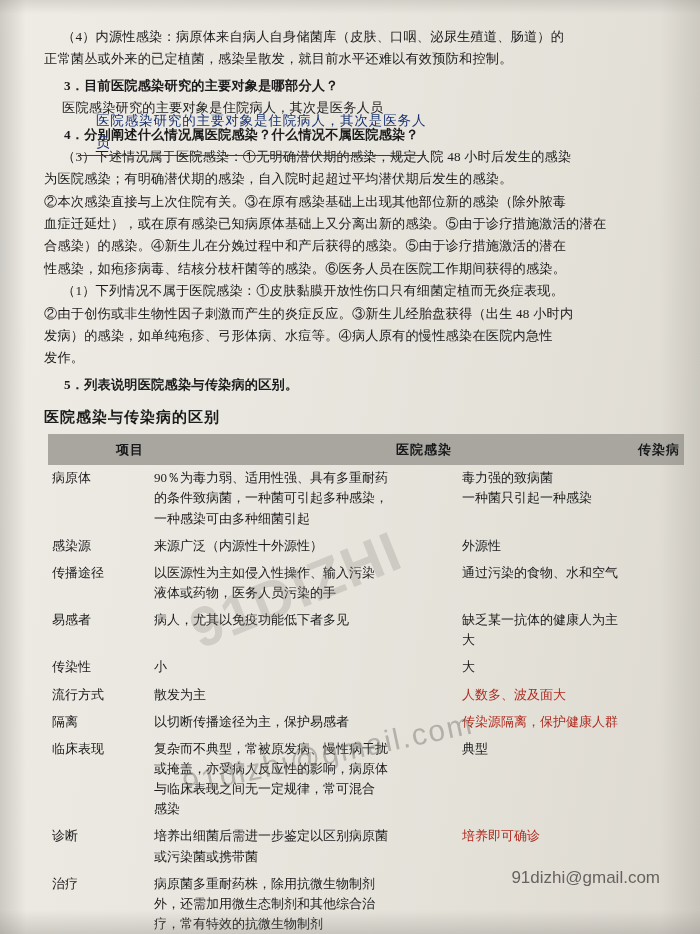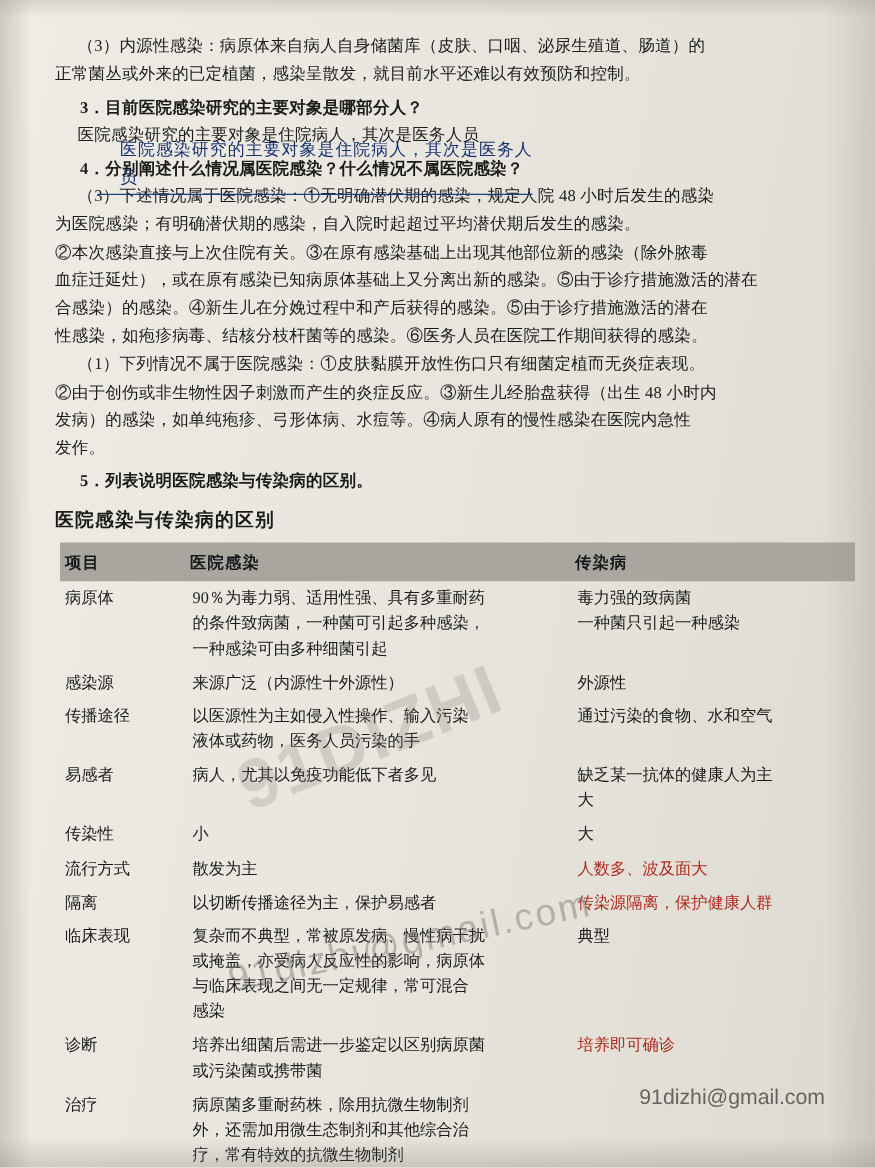--- a/index.html
+++ b/index.html
@@ -77,21 +77,21 @@
     width: 612px;
     margin: 0 0 0 4px;
     table-layout: fixed;
   }
   thead th {
     background: #a9a6a0;
     color: #17181a;
     font-weight: bold;
     font-size: 13px;
     padding: 5px 4px;
-    text-align: left;
+    text-align: right;
     letter-spacing: 1px;
   }
   thead th.c0 { width: 92px; }
   thead th.c1 { width: 300px; }
   thead th.c2 { width: 220px; }
   tbody td {
     vertical-align: top;
     padding: 3px 6px 4px 6px;
     font-size: 13px;
     line-height: 1.55;
@@ -144,21 +144,21 @@
     background: linear-gradient(180deg, rgba(110,108,102,.18), rgba(110,108,102,0));
     pointer-events: none;
   }
 </style>
 </head>
 <body>
 
 <div class="page">
   <div class="top-shadow"></div>
 
-  <div class="para indent2">（3）内源性感染：病原体来自病人自身储菌库（皮肤、口咽、泌尿生殖道、肠道）的</div>
+  <div class="para indent2">（4）内源性感染：病原体来自病人自身储菌库（皮肤、口咽、泌尿生殖道、肠道）的</div>
   <div class="para">正常菌丛或外来的已定植菌，感染呈散发，就目前水平还难以有效预防和控制。</div>
 
   <div class="para qnum">3．目前医院感染研究的主要对象是哪部分人？</div>
   <div class="para qbody">
     <span>医院感染研究的主要对象是住院病人，其次是医务人员</span>
   </div>
   <div class="para qbody hand underline-hand" style="position:absolute; left:78px; top:110px; width:330px;">医院感染研究的主要对象是住院病人，其次是医务人员</div>
 
   <div class="para qnum">4．分别阐述什么情况属医院感染？什么情况不属医院感染？</div>
   <div class="para qbody">（3）下述情况属于医院感染：①无明确潜伏期的感染，规定人院 48 小时后发生的感染</div>

